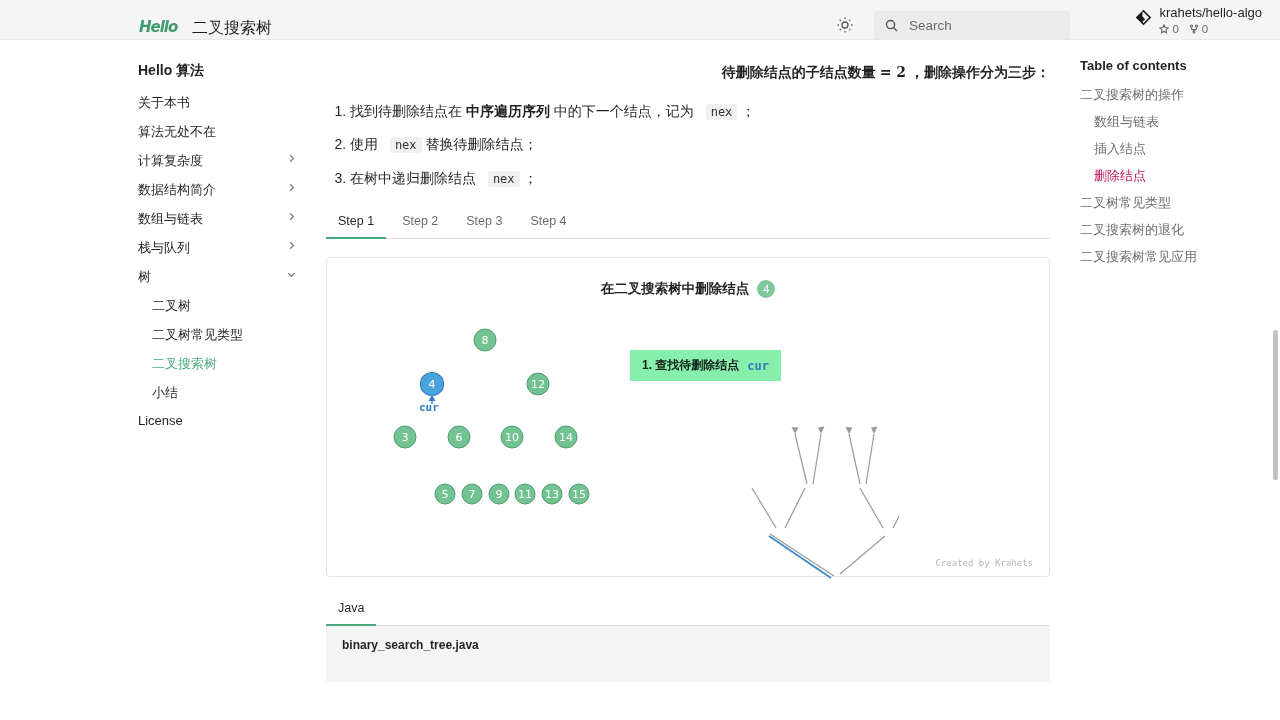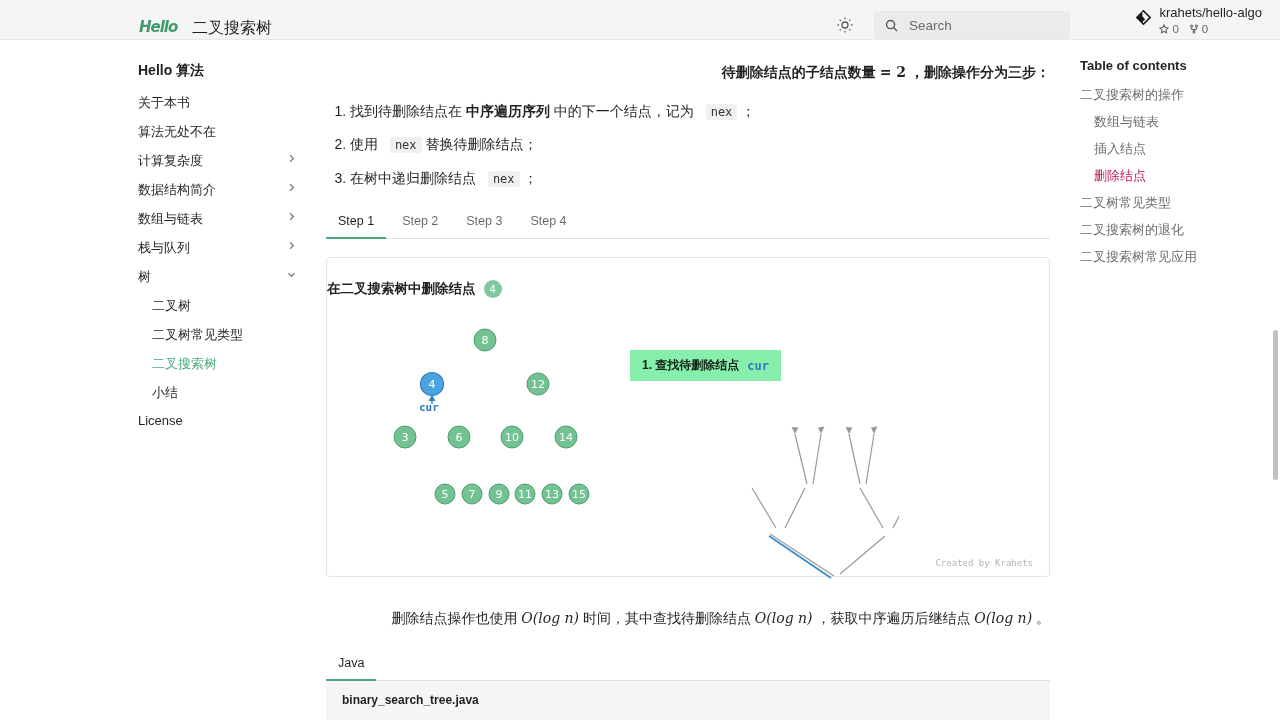--- a/index.html
+++ b/index.html
@@ -187,20 +187,21 @@
     margin-top: 18px;
     border: 1px solid #e4e4e4;
     border-radius: 4px;
     height: 320px;
     position: relative;
     background: #fff;
   }
   .fig-title {
     position: absolute;
     top: 22px; left: 0; right: 0;
+    text-align: center;
     font-size: 13.5px;
     font-weight: bold;
   }
   .fig-badge {
     display: inline-flex;
     align-items: center; justify-content: center;
     width: 18px; height: 18px;
     border-radius: 50%;
     background: #7ec89c;
     color: #fff;
@@ -549,23 +550,20 @@
       <div class="cur-label" style="left:92px; top:143px;">cur</div>
 
       <div class="callout">
         <span>1. 查找待删除结点</span>
         <code>cur</code>
       </div>
 
       <div class="fig-credit">Created by Krahets</div>
     </div>
 
-    <p class="para" style="margin-top:28px; line-height:1.9;">
-      <span>删除结点操作也使用 </span><span class="math-i">O(log n)</span><span> 时间，其中查找待删除结点 </span><span class="math-i">O(log n)</span><span> ，获取中序遍历后继结点 </span><span class="math-i">O(log n)</span><span> 。</span>
-    </p>
 
     <div class="codeblock">
       <div class="codetabs">
         <div class="tab active">Java</div>
       </div>
       <div class="codebody">
         <div class="code-filename">binary_search_tree.java</div>
 
       </div>
     </div>

